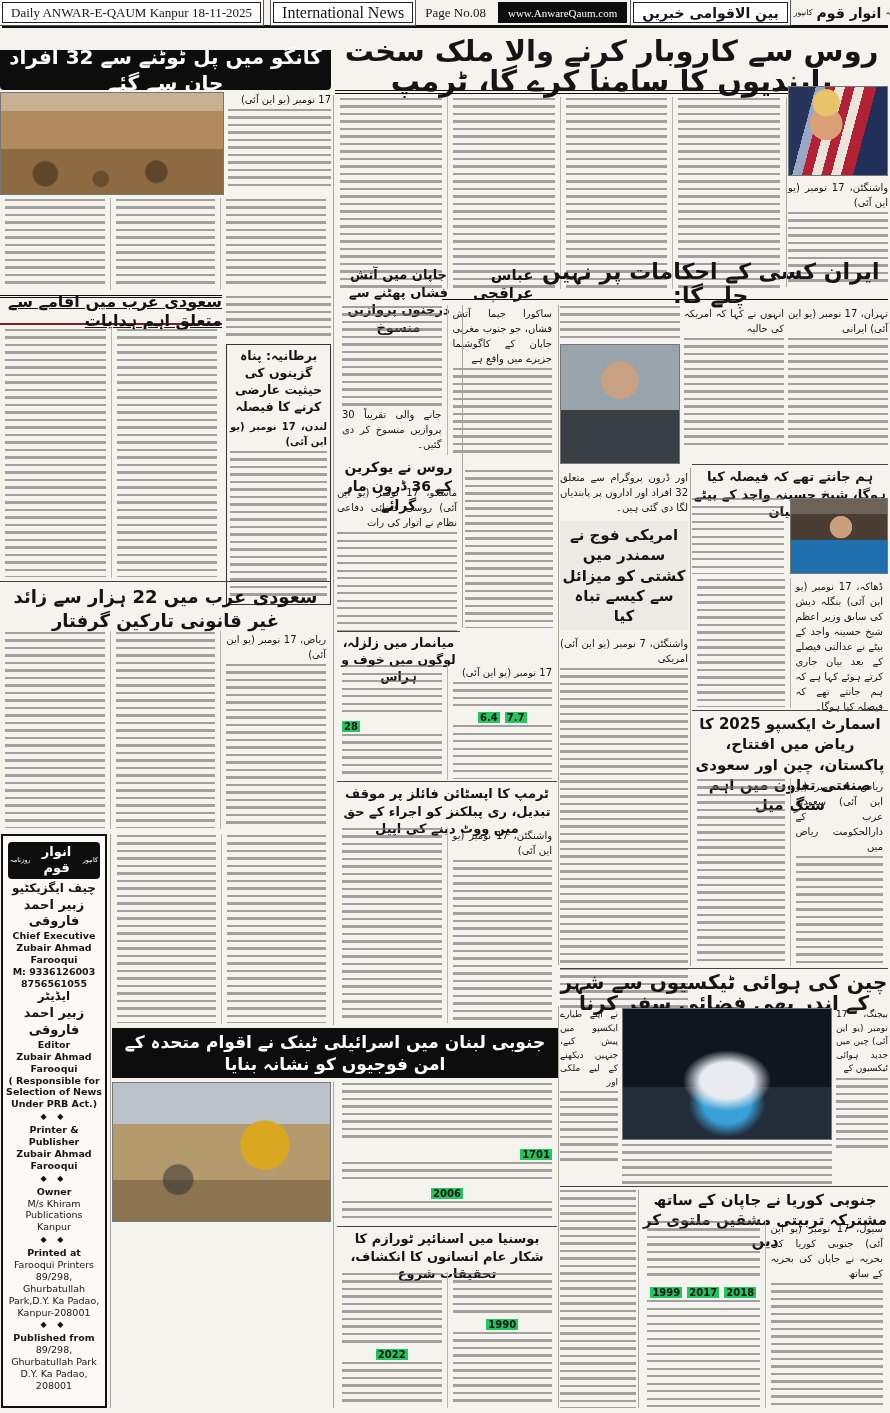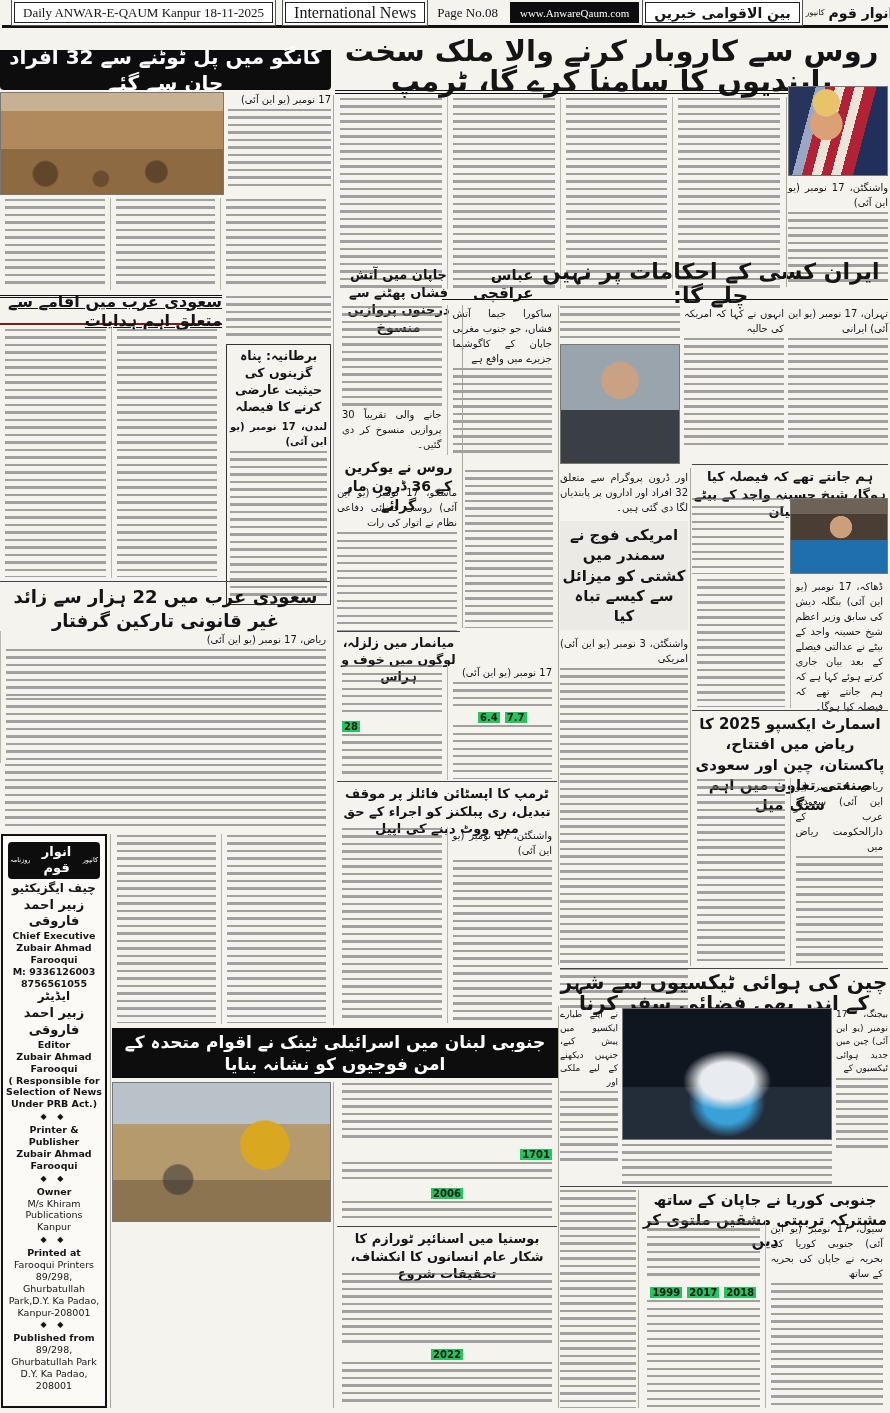--- a/index.html
+++ b/index.html
@@ -63,21 +63,21 @@
   .mast .urcal{font-size:13px;font-weight:800;direction:rtl;margin:1px 0;}
   .mast .en{font-weight:700;font-size:9.5px;}
   .mast .dots{letter-spacing:4px;font-size:8px;margin:2px 0;}
 </style>
 </head>
 <body>
 
 <div class="page">
 
   <div class="abs hdr">
-    <div class="seg boxed" style="font-size:13px;margin-left:12px;">Daily ANWAR-E-QAUM Kanpur 18-11-2025</div>
+    <div class="seg boxed" style="font-size:13px;">Daily ANWAR-E-QAUM Kanpur 18-11-2025</div>
     <div class="rules"></div>
     <div class="seg boxed" style="font-size:16px;">International News</div>
     <div class="rules"></div>
     <div class="seg" style="font-size:13px;">Page No.08</div>
     <div class="rules"></div>
     <div class="seg wwwbox">www.AnwareQaum.com</div>
     <div class="seg boxed rtl" style="font-size:14px;font-weight:800;font-family:'DejaVu Sans',sans-serif;">بین الاقوامی خبریں</div>
     <div class="seg rtl" style="gap:4px;font-family:'DejaVu Sans',sans-serif;">
       <span style="font-size:8px;">روزنامہ</span>
       <span style="font-size:14px;font-weight:800;">انوار قوم</span>
@@ -141,21 +141,21 @@
     <div class="gk" style="height:44px;"></div>
     <div style="border:1px solid #333;margin-top:4px;padding:3px;">
       <div class="rtl h-bold" style="font-size:12.5px;">برطانیہ: پناہ گزینوں کی حیثیت عارضی کرنے کا فیصلہ</div>
       <div class="lead" style="margin-top:3px;font-weight:bold;">لندن، 17 نومبر (یو این آئی)</div>
       <div class="gk" style="height:150px;"></div>
     </div>
   </div>
 
   <div class="abs hr" style="left:0;top:581px;width:331px;"></div>
   <div class="abs rtl h-bold" style="left:0;top:585px;width:331px;height:42px;font-size:18px;">سعودی عرب میں 22 ہزار سے زائد غیر قانونی تارکین گرفتار</div>
-  <div class="abs cols" style="left:0;top:631px;width:331px;height:198px;flex-direction:column;">
+  <div class="abs cols" style="left:0;top:631px;width:331px;height:198px;">
     <div class="col">
       <div class="lead">ریاض، 17 نومبر (یو این آئی)</div>
       <div class="gk fill"></div>
     </div>
     <div class="col">
         <div class="gk fill"></div>
       </div>
     <div class="col">
         <div class="gk fill"></div>
       </div>
@@ -218,20 +218,25 @@
       <div class="gk" style="height:20px;"></div>
       <div style="text-align:center;"><span class="fig">2006</span></div>
       <div class="gk fill"></div>
     </div>
   </div>
 
   <div class="abs hr" style="left:337px;top:1226px;width:220px;"></div>
   <div class="abs rtl h-bold" style="left:337px;top:1230px;width:220px;height:38px;font-size:13px;">بوسنیا میں اسنائپر ٹورازم کا شکار عام انسانوں کا انکشاف، تحقیقات شروع</div>
   <div class="abs cols" style="left:337px;top:1272px;width:220px;height:136px;">
     <div class="col">
+      <div class="gk" style="height:40px;"></div>
+      <div style="text-align:center;"><span class="fig">1990</span></div>
+      <div class="gk fill"></div>
+    </div>
+    <div class="col">
       <div class="gk" style="height:70px;"></div>
       <div style="text-align:center;"><span class="fig">2022</span></div>
       <div class="gk fill"></div>
     </div>
   </div>
 
   <div class="abs rtl h-bold" style="left:337px;top:266px;width:123px;height:36px;font-size:13px;">جاپان میں آتش فشاں پھٹنے سے درجنوں پروازیں منسوخ</div>
   <div class="abs cols" style="left:337px;top:305px;width:220px;height:150px;">
     <div class="col">
       <div class="lead">ساکورا جیما آتش فشاں، جو جنوب مغربی جاپان کے کاگوشیما جزیرے میں واقع ہے</div>
@@ -289,21 +294,21 @@
     <div class="gk" style="height:112px;"></div>
   </div>
   <div class="abs" style="left:788px;top:306px;width:100px;height:160px;">
     <div class="lead">تہران، 17 نومبر (یو این آئی) ایرانی</div>
     <div class="gk" style="height:112px;"></div>
   </div>
 
   <div class="abs" style="left:560px;top:470px;width:128px;height:498px;">
     <div class="lead">اور ڈرون پروگرام سے متعلق 32 افراد اور اداروں پر پابندیاں لگا دی گئی ہیں۔</div>
     <div class="rtl h-bold" style="font-size:15px;margin:6px 0;background:#eceae4;padding:4px 2px;">امریکی فوج نے سمندر میں کشتی کو میزائل سے کیسے تباہ کیا</div>
-    <div class="lead">واشنگٹن، 3 نومبر (یو این آئی) امریکی</div>
+    <div class="lead">واشنگٹن، 7 نومبر (یو این آئی) امریکی</div>
     <div class="gk" style="height:340px;"></div>
   </div>
 
   <div class="abs hr" style="left:692px;top:464px;width:196px;"></div>
   <div class="abs rtl h-bold" style="left:692px;top:468px;width:196px;height:26px;font-size:13px;">ہم جانتے تھے کہ فیصلہ کیا ہوگا، شیخ حسینہ واجد کے بیٹے کا بیان</div>
   <div class="abs ph ph-son" style="left:790px;top:498px;width:98px;height:76px;"></div>
   <div class="abs gk" style="left:692px;top:498px;width:92px;height:76px;"></div>
   <div class="abs cols" style="left:692px;top:578px;width:196px;height:130px;">
     <div class="col">
       <div class="lead">ڈھاکہ، 17 نومبر (یو این آئی) بنگلہ دیش کی سابق وزیر اعظم شیخ حسینہ واجد کے بیٹے نے عدالتی فیصلے کے بعد بیان جاری کرتے ہوئے کہا ہے کہ ہم جانتے تھے کہ فیصلہ کیا ہوگا۔</div>

